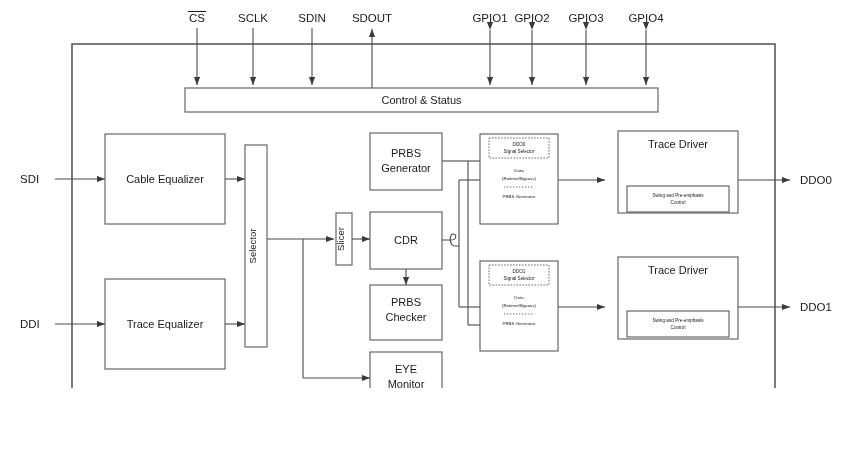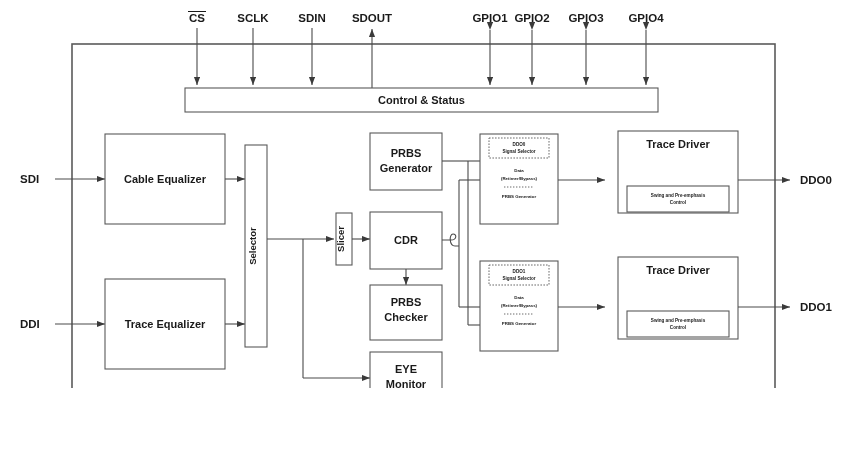--- a/index.html
+++ b/index.html
@@ -7,21 +7,20 @@
     padding: 0;
     background: #ffffff;
   }
   #stage {
     position: relative;
     width: 850px;
     height: 388px;
     background: #ffffff;
     font-family: "Liberation Sans", sans-serif;
     overflow: hidden;
-    font-weight: bold;
   }
   svg#diagram {
     position: absolute;
     left: 0;
     top: 0;
     width: 850px;
     height: 449px;
   }
   .blk {
     fill: #ffffff;

